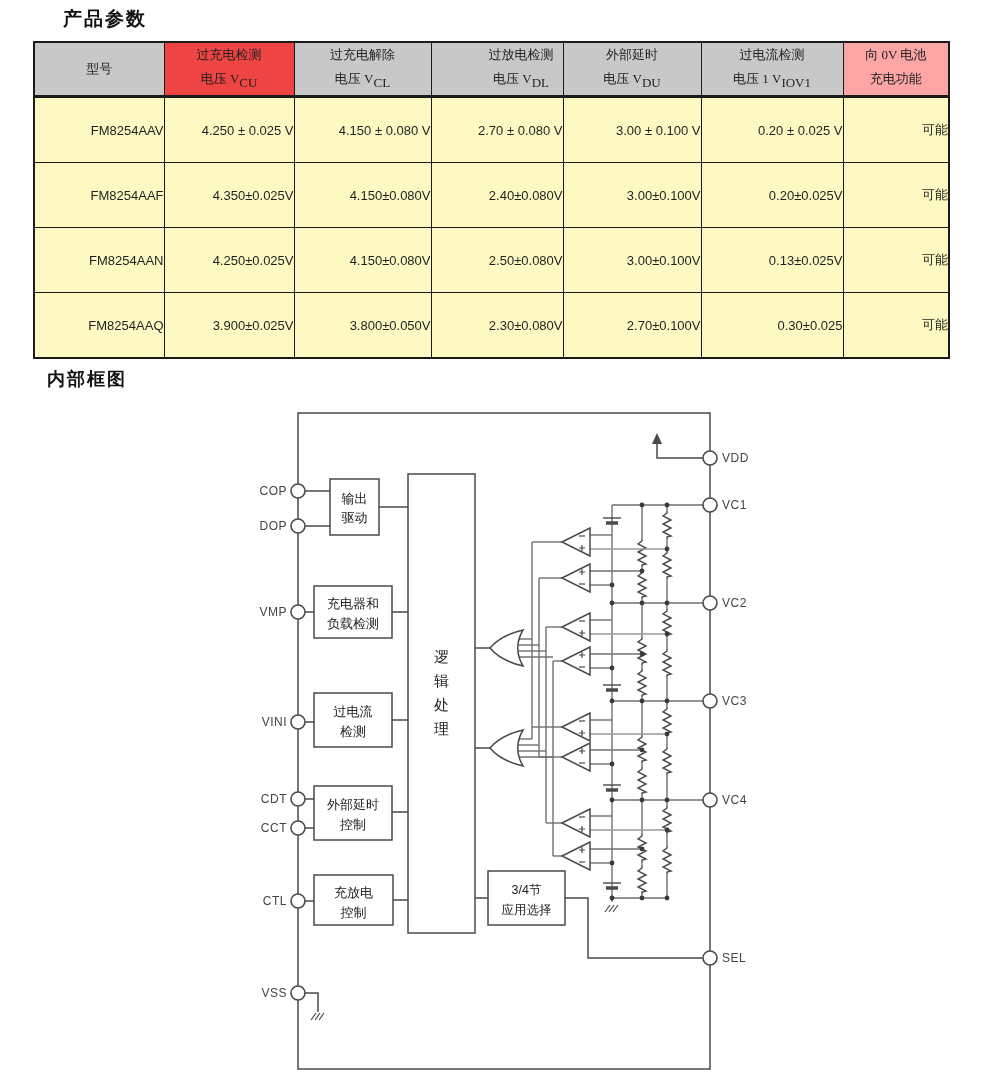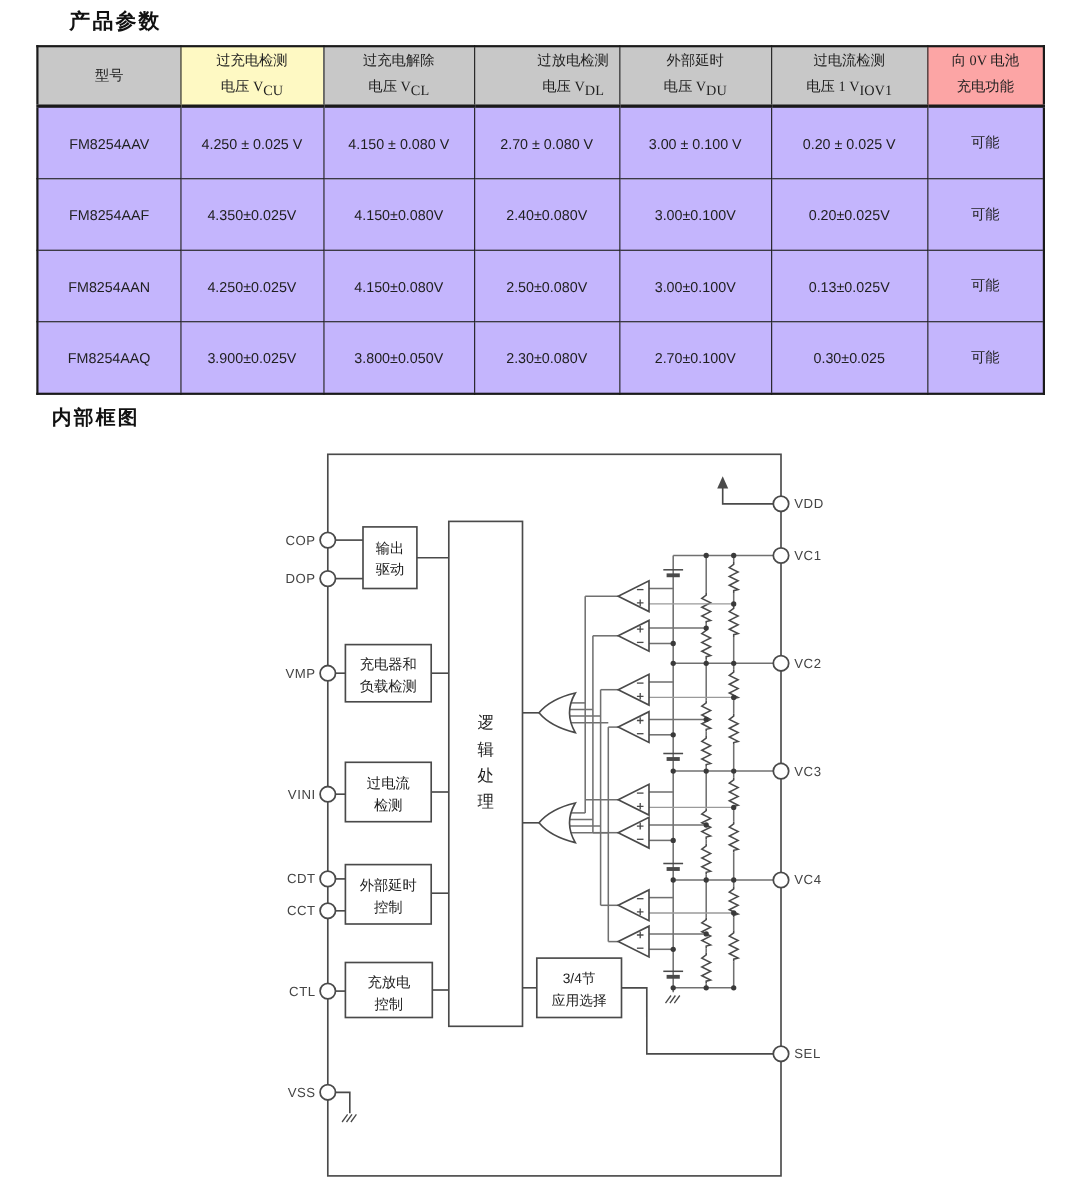--- a/index.html
+++ b/index.html
@@ -8,21 +8,21 @@
   .sec-title{position:absolute;left:47px;font-size:19px;font-weight:bold;letter-spacing:2px;color:#111;}
   #title-params{top:6px;margin-left:16px;}
   #title-diagram{top:367px;font-size:18px;}
   table.params{position:absolute;left:33px;top:41px;width:915px;border-collapse:collapse;table-layout:fixed;
                border:2px solid #1a1a1a;}
   table.params th, table.params td{border:1px solid #1a1a1a;text-align:center;vertical-align:middle;
                font-size:13px;padding:0;}
   table.params thead th{background:#c8c8c8;height:52px;font-weight:normal;
                font-family:"Liberation Serif",serif;border-bottom:3px solid #1a1a1a;}
   table.params thead th .hline{line-height:1.85;}
-  table.params tbody td{height:64px;background:#c4b5fd;}
+  table.params tbody td{height:64px;background:#fef9c3;text-align:right;}
   table.params tbody td.cn{font-family:Liberation Mono, monospace;}
   sub{font-size:13px;}
   #diagram-wrap{position:absolute;left:0;top:405px;width:991px;height:683px;}
   svg text{font-family:"Liberation Sans",sans-serif;fill:#333;}
   .w{stroke:#4a4a4a;stroke-width:1.5;fill:none;}
   .w2{stroke:#707070;stroke-width:1.4;fill:none;}
   .gw{stroke:#9a9a9a;stroke-width:1.3;fill:none;}
   .blk{fill:#fff;stroke:#4a4a4a;stroke-width:1.5;}
   .sym{stroke:#4a4a4a;stroke-width:1.4;fill:none;}
   .symf{fill:#fff;stroke:#4a4a4a;stroke-width:1.5;}
@@ -50,21 +50,21 @@
         <col style="width:138px">
         <col style="width:142px">
         <col style="width:106px">
     </colgroup>
     <thead>
       <tr class="thead-row">
         <th style="background: rgb(200, 200, 200);">
             <div class="hline">型号</div>
             <div class="hline"><span></span><sub></sub></div>
           </th>
-        <th style="background: #fef9c3;">
+        <th style="background: #ef4444;">
             <div class="hline">过充电检测</div>
             <div class="hline"><span>电压 V</span><sub>CU</sub></div>
           </th>
         <th style="background: rgb(200, 200, 200);">
             <div class="hline">过充电解除</div>
             <div class="hline"><span>电压 V</span><sub>CL</sub></div>
           </th>
         <th style="background: rgb(200, 200, 200); padding-left: 48px;">
             <div class="hline">过放电检测</div>
             <div class="hline"><span>电压 V</span><sub>DL</sub></div>

